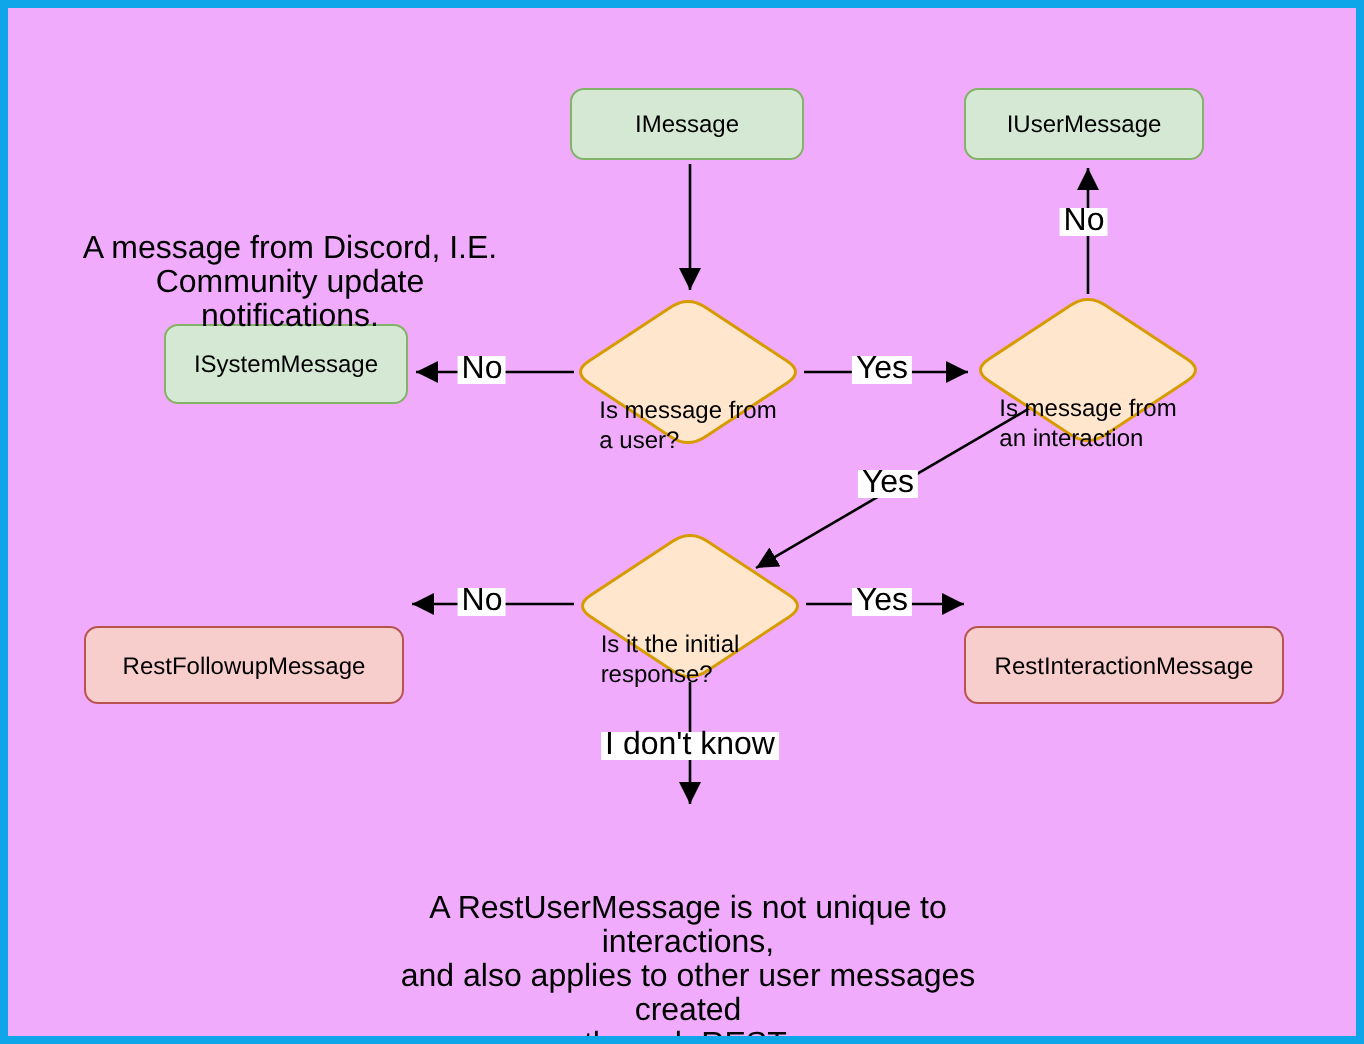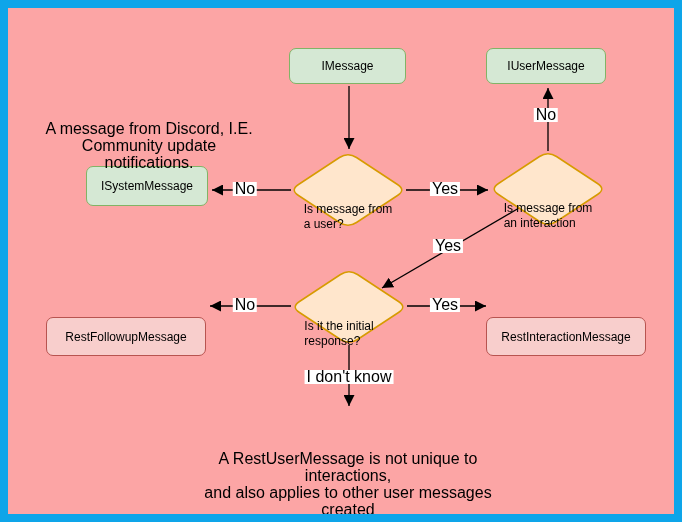--- a/index.html
+++ b/index.html
@@ -1,22 +1,22 @@
 <!DOCTYPE html>
 <html><head>
 <meta charset="utf-8">
 <style>
   html, body { margin: 0; padding: 0; background: #ffffff; }
   .canvas {
     position: relative;
     width: 682px;
     height: 522px;
     box-sizing: border-box;
-    border: 8px solid #0ea5e9;
-    background: #fca5a5;
+    border: 4px solid #0ea5e9;
+    background: #f0abfc;
     font-family: "Liberation Sans", sans-serif;
     color: #000000;
     overflow: hidden;
   }
   .layer {
     position: absolute;
     left: 0; top: 0;
   }
   .node {
     position: absolute;

